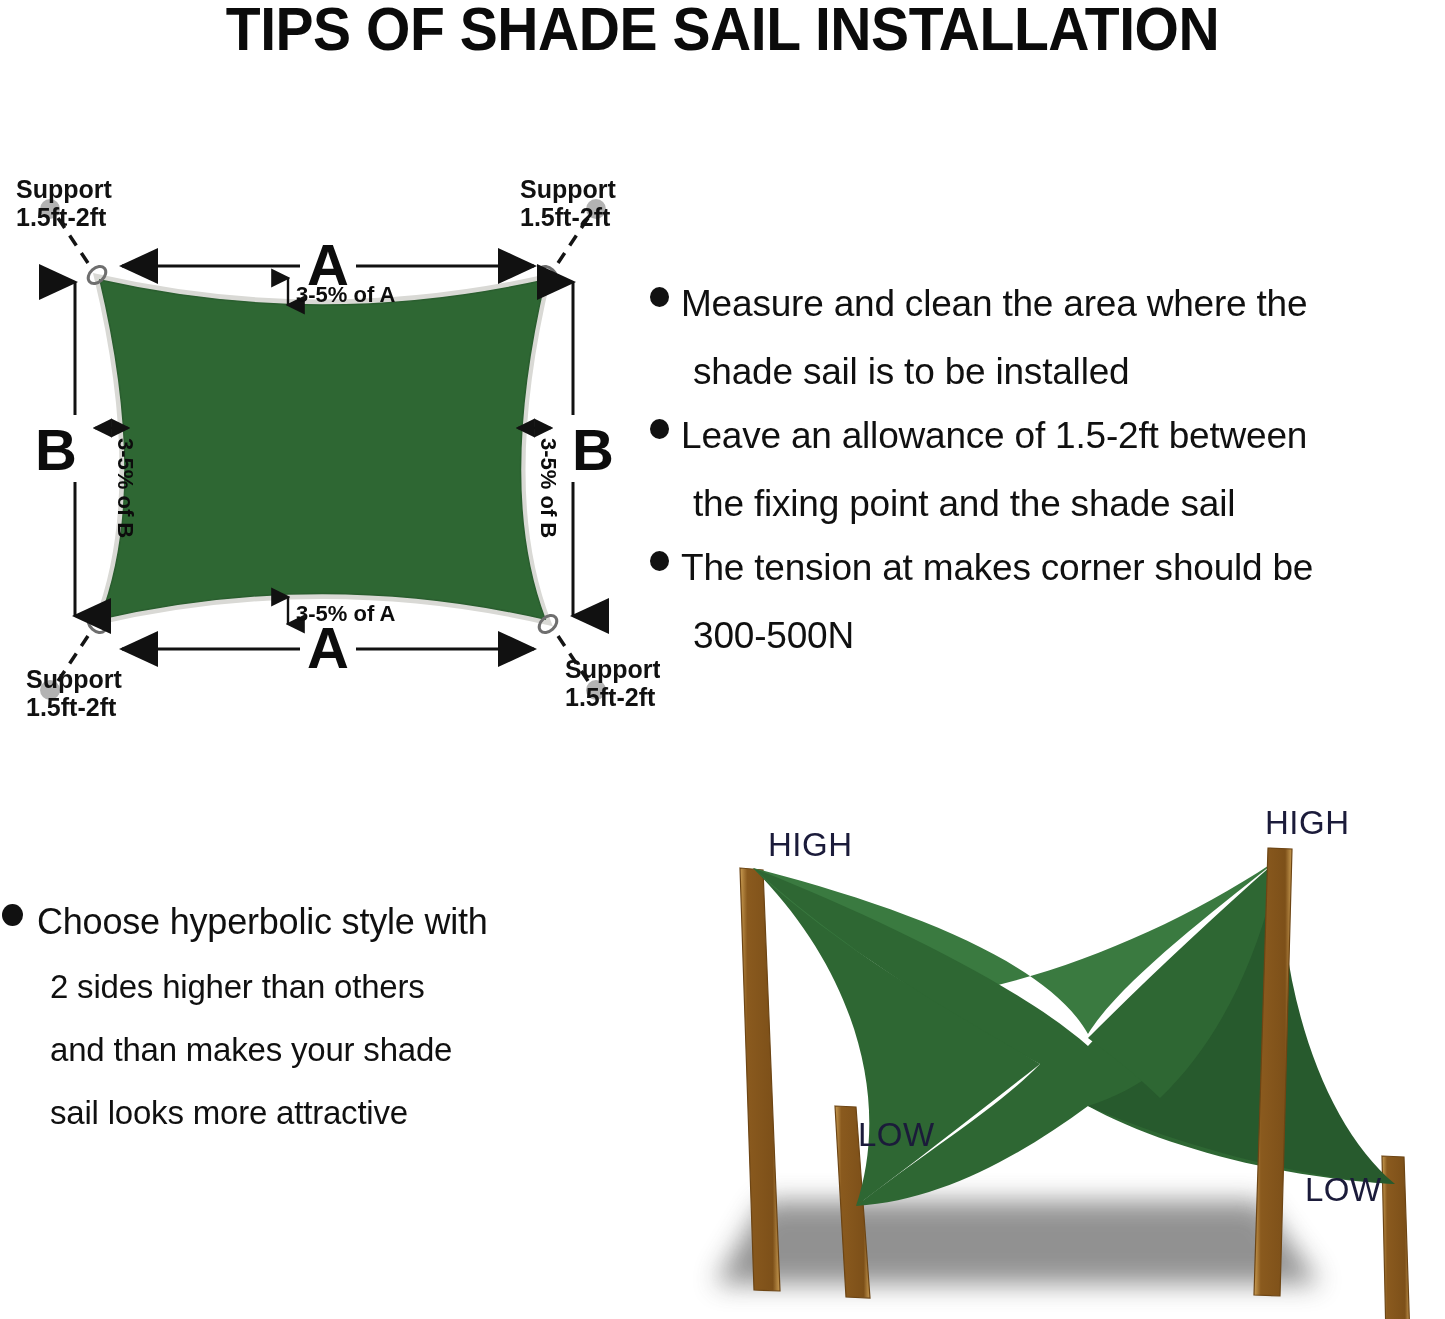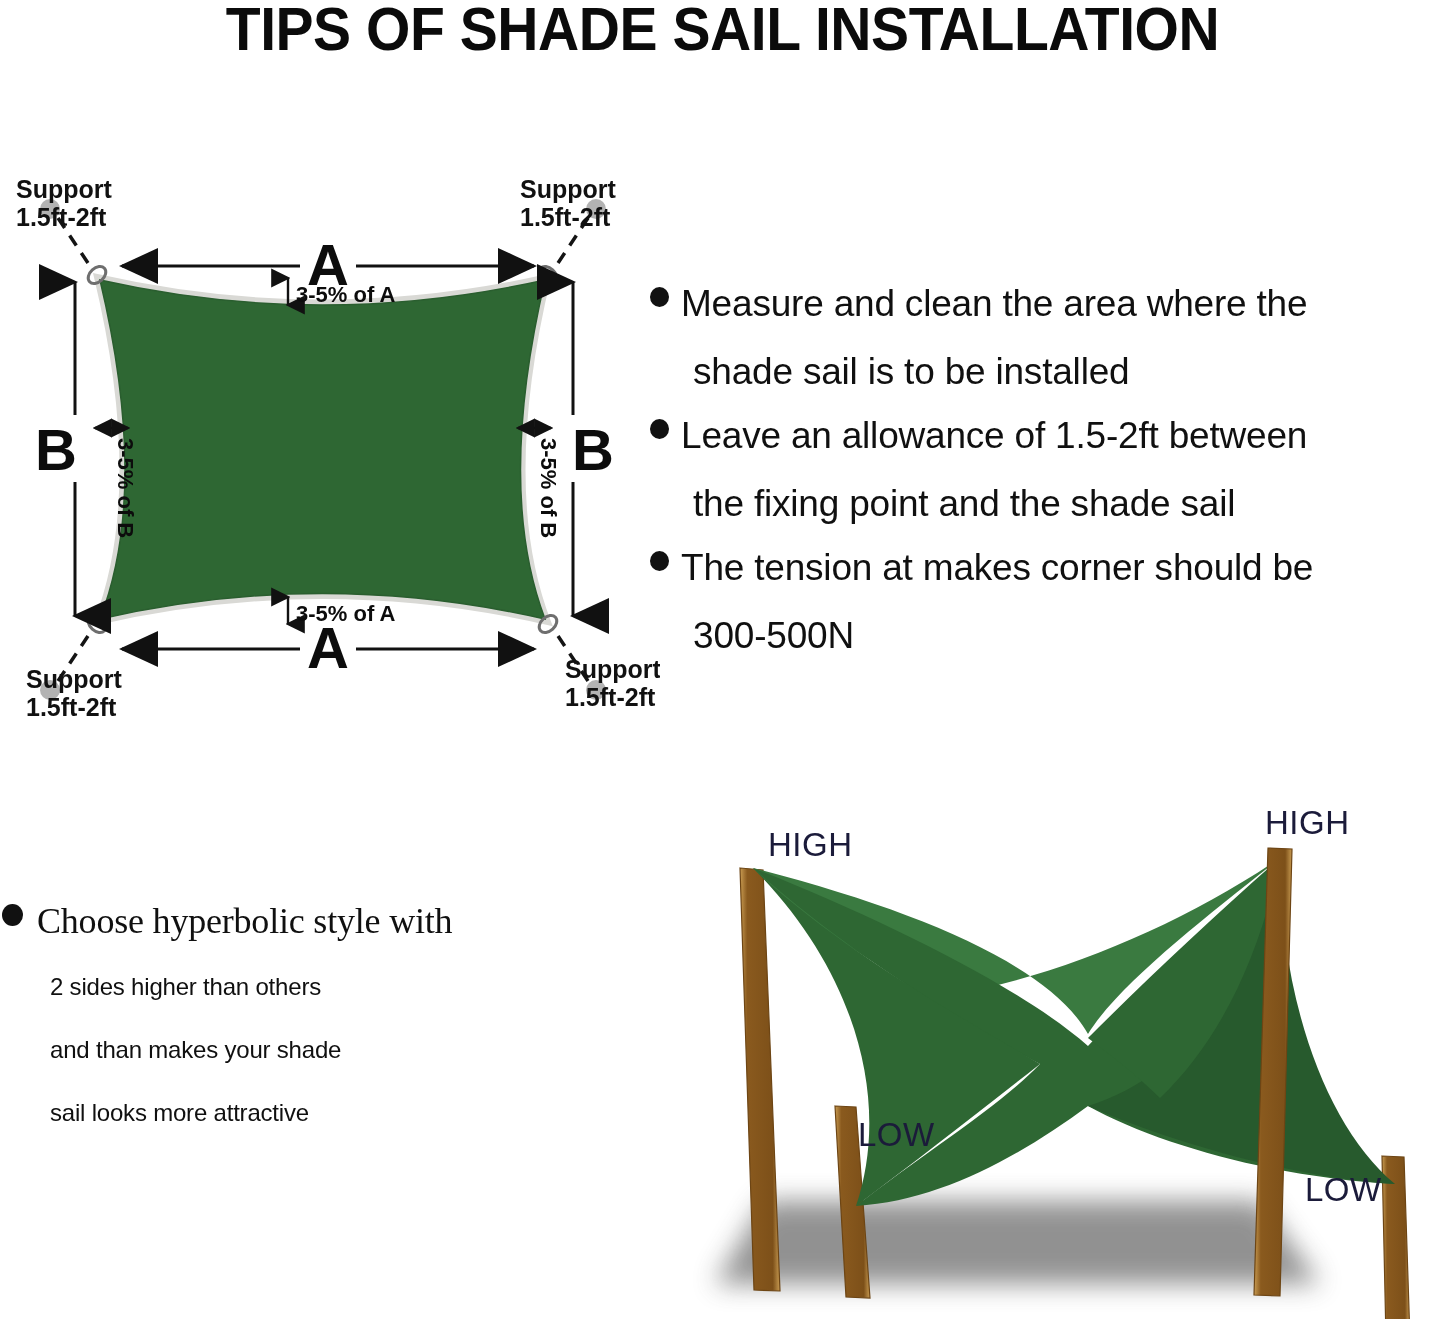--- a/index.html
+++ b/index.html
@@ -40,26 +40,26 @@
   #list-right{left:650px;top:272px;width:800px;}
   #list-right .bullet-row{margin-bottom:4px;}
   #list-right .bullet-dot{width:19px;height:20px;margin-top:15px;margin-right:12px;}
   #list-right .bullet-text{
     font-size:37px;line-height:64px;letter-spacing:-0.2px;
   }
   #list-right .indent{padding-left:43px;font-size:37px;line-height:64px;color:#101010;letter-spacing:-0.2px;}
 
   
   #list-bottom{left:2px;top:890px;width:630px;}
-  #list-bottom .bullet-row{margin-bottom:2px;font-family:Liberation Serif, serif;}
+  #list-bottom .bullet-row{margin-bottom:2px;}
   #list-bottom .bullet-dot{width:21px;height:22px;margin-top:14px;margin-right:14px;}
   #list-bottom .bullet-text{
     font-size:36px;line-height:63px;letter-spacing:-0.2px;
   }
-  #list-bottom .indent{padding-left:48px;font-size:24px;line-height:63px;color:#101010;letter-spacing:-0.2px;}
+  #list-bottom .indent{padding-left:48px;font-size:33px;line-height:63px;color:#101010;letter-spacing:-0.2px;}
 
   
   #diagram2{left:620px;top:806px;width:825px;height:539px;}
   #diagram2 svg{display:block;}
 
   .lbl-high-low{
     font-family:"Liberation Sans","DejaVu Sans",sans-serif;
     font-size:33px;fill:#1b1b3a;letter-spacing:0.5px;
   }
   .dim-txt{font-family:"Liberation Sans","DejaVu Sans",sans-serif;font-weight:700;}

